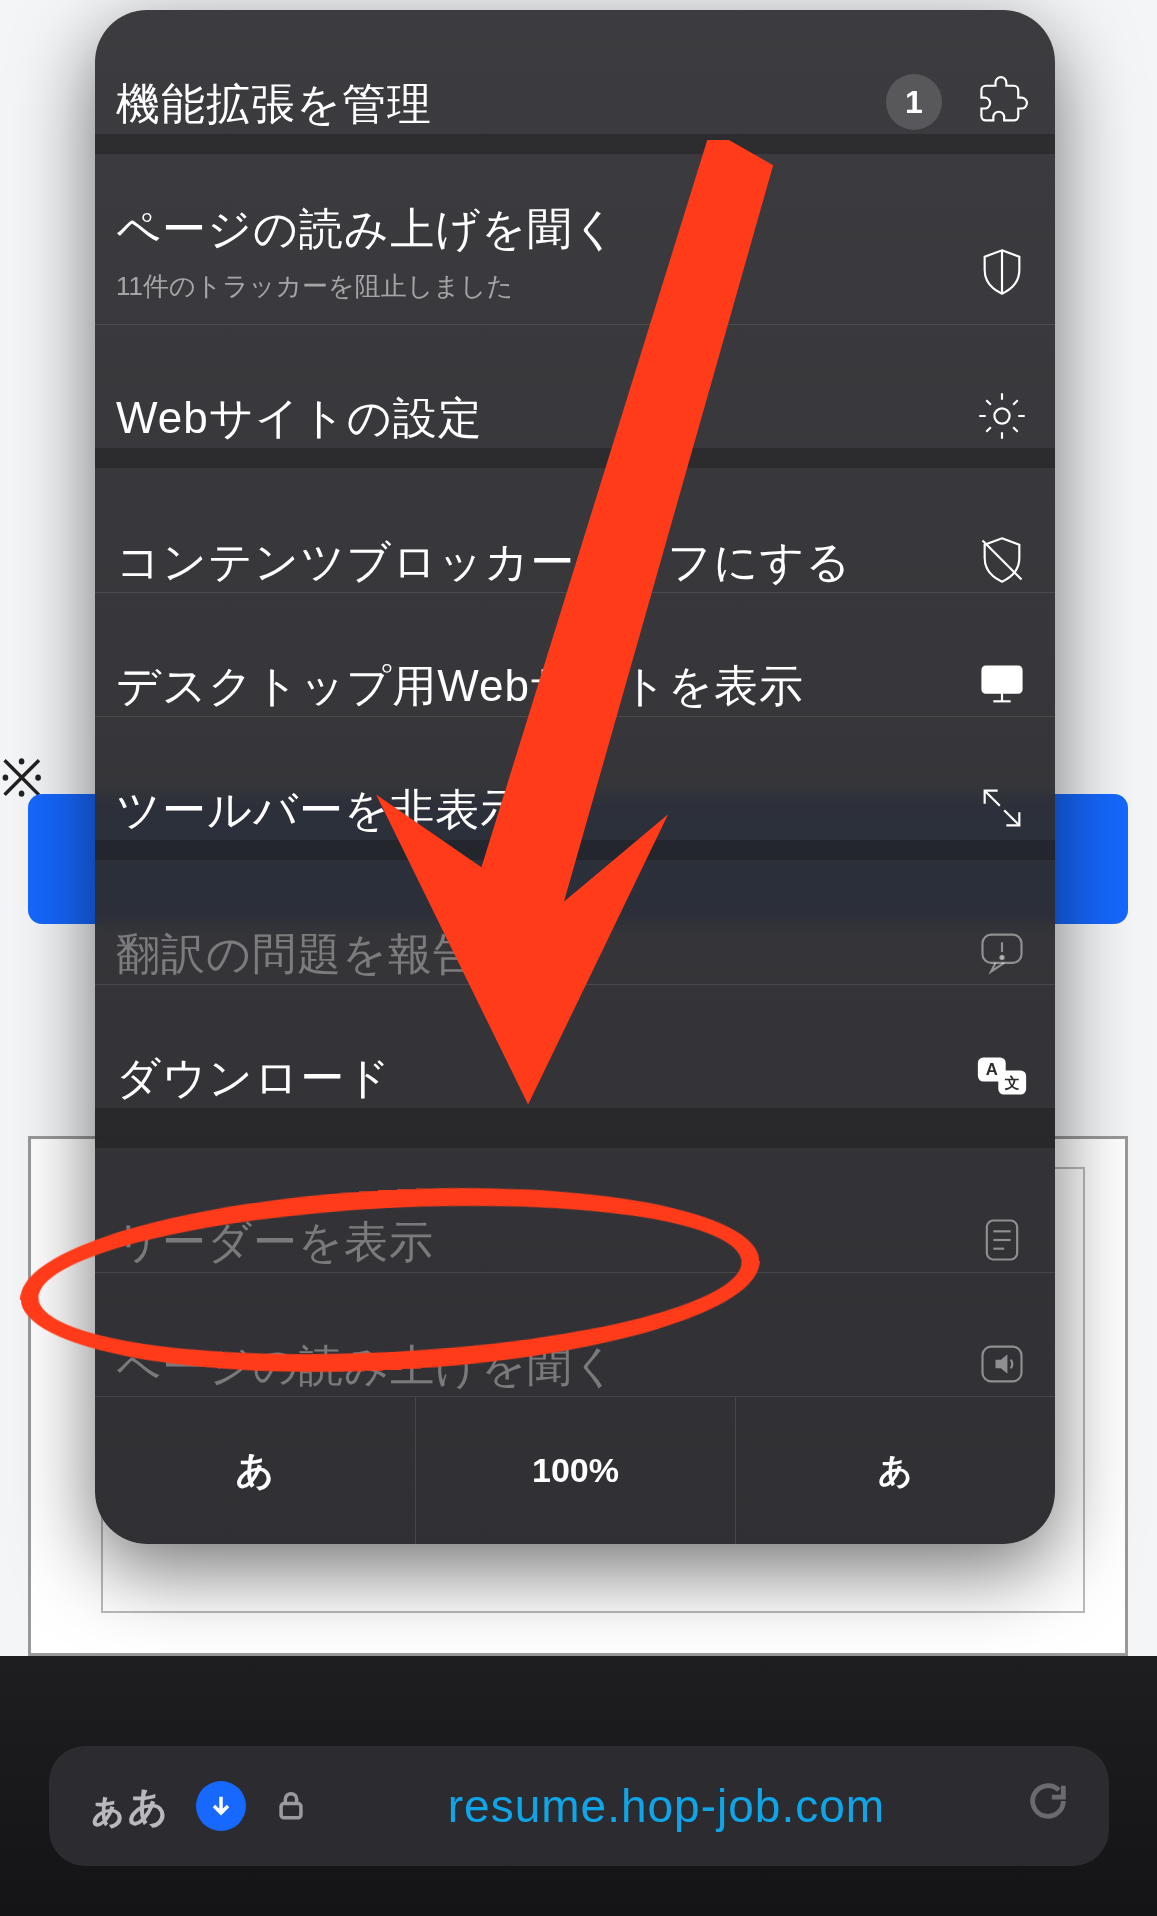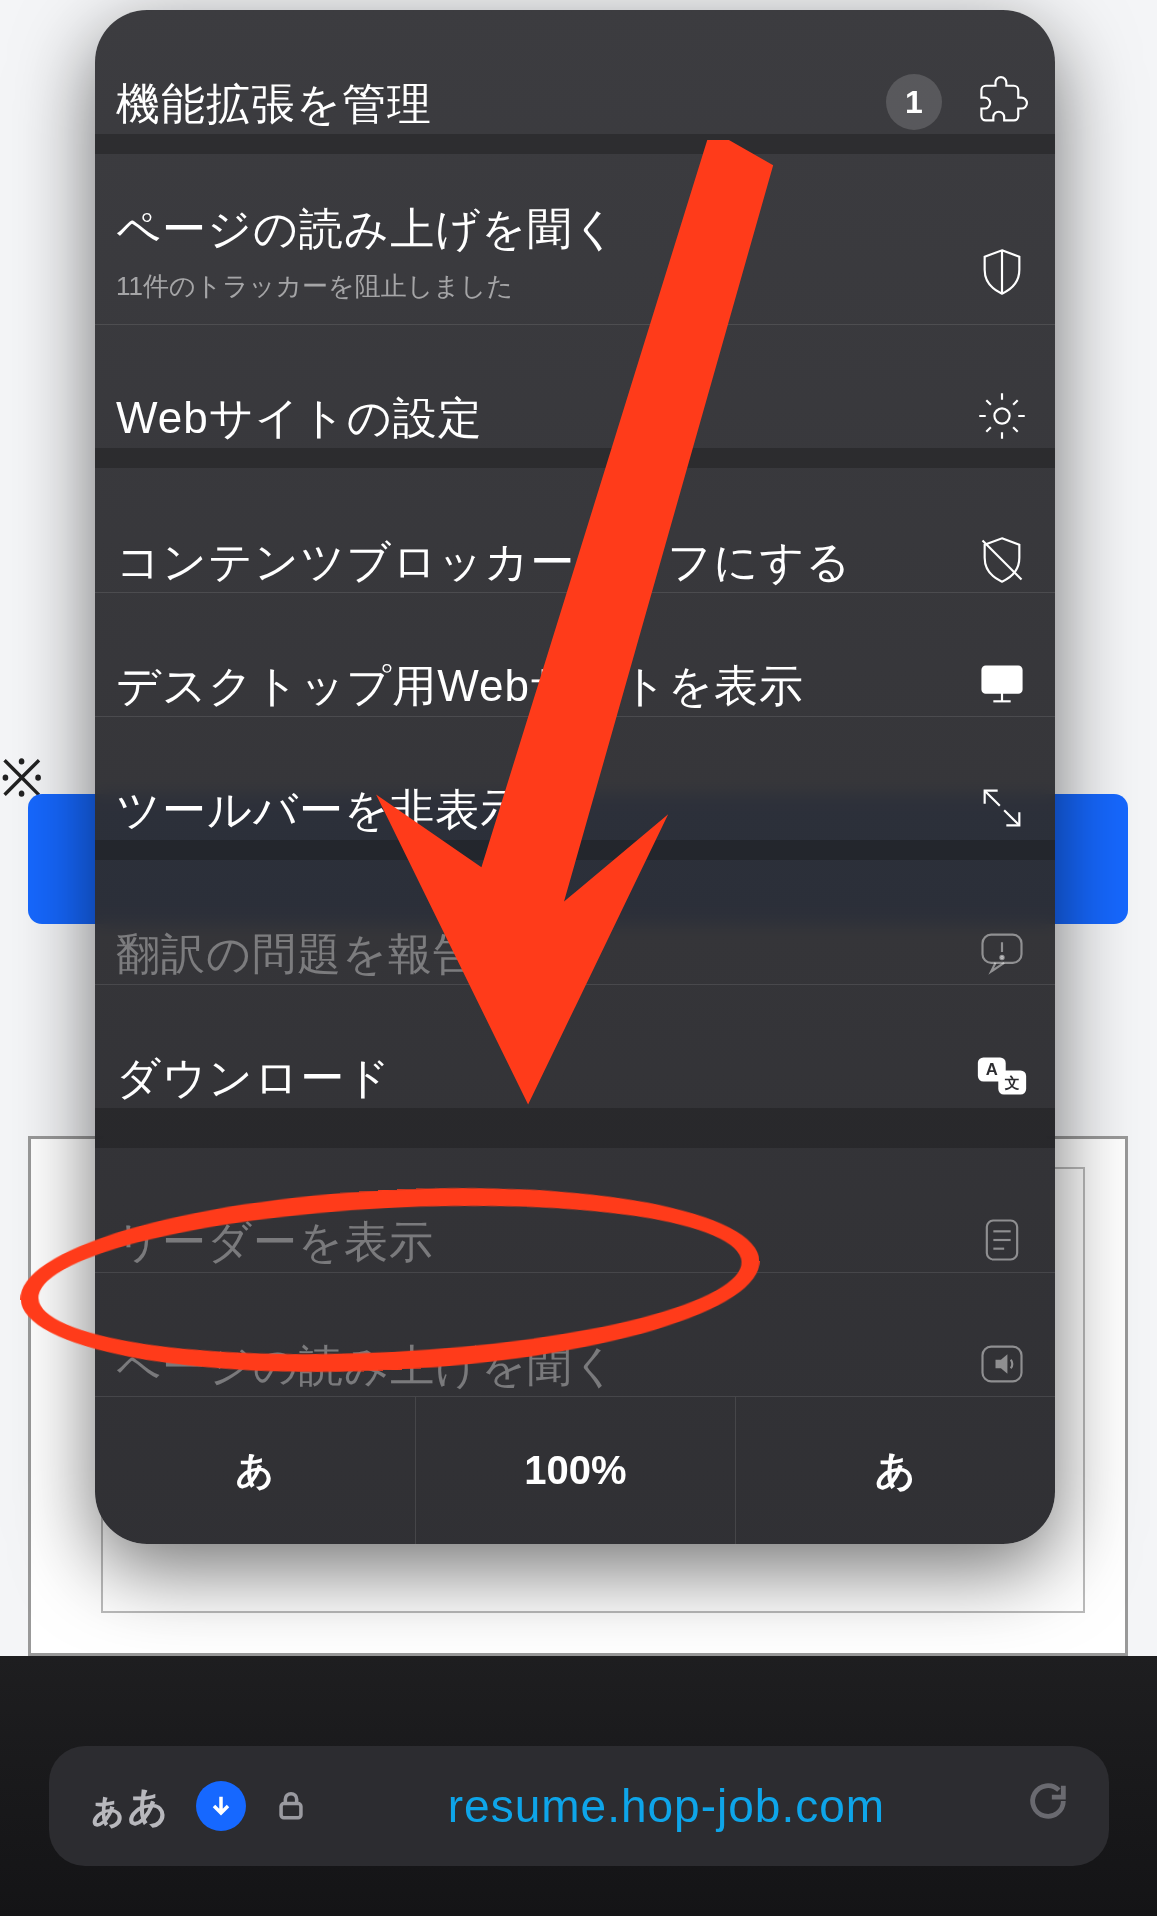--- a/index.html
+++ b/index.html
@@ -66,21 +66,21 @@
     color:#fff;font-size:32px;font-weight:600;display:flex;align-items:center;justify-content:center;
   }
   .row.tall{min-height:170px;padding-top:20px;padding-bottom:20px;}
   .row.footer{
     min-height:148px;border-top:1px solid var(--row-border);
     display:grid;grid-template-columns:1fr 1fr 1fr;align-items:center;
     padding:0;
   }
   .footer .seg{
     display:flex;align-items:center;justify-content:center;height:100%;
-    font-size:40px;font-weight:700;color:#fff;border-left:1px solid var(--row-border);
+    font-size:34px;font-weight:700;color:#fff;border-left:1px solid var(--row-border);
   }
   .footer .seg:first-child{border-left:none;}
   .footer .seg.small-a{font-size:38px;}
 
   
   .urlbar{
     position:absolute;left:0;right:0;bottom:0;height:260px;
     background:linear-gradient(180deg,#1e1e20,#141416);
     display:flex;align-items:center;justify-content:center;
   }

